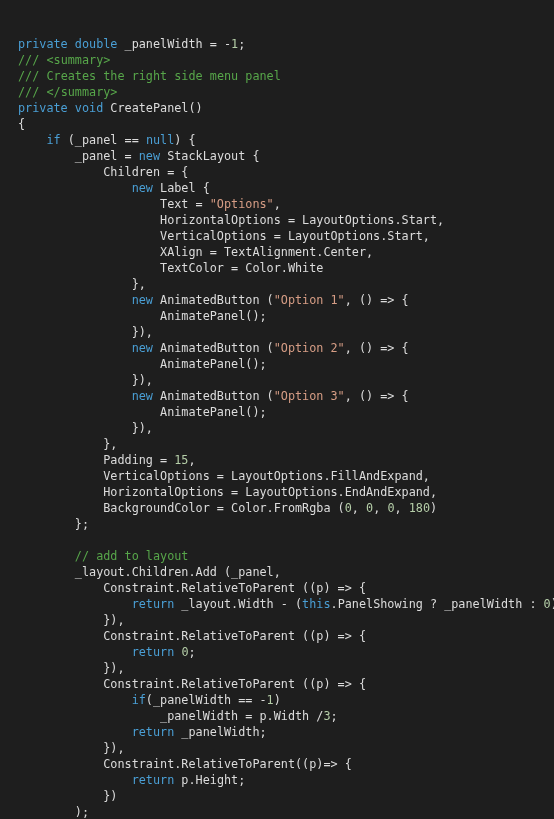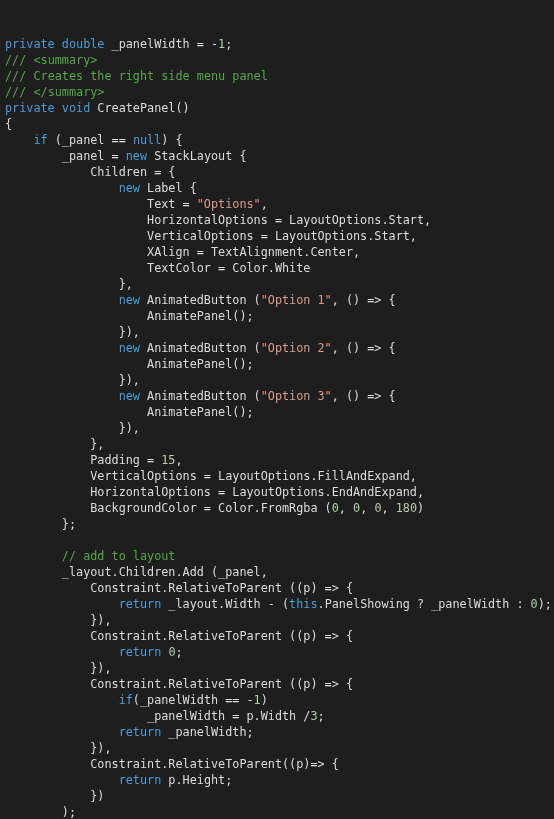--- a/index.html
+++ b/index.html
@@ -22,21 +22,21 @@
     color: #dcdcdc;
     padding: 4px 0 0 0;
     box-sizing: border-box;
     white-space: pre;
     letter-spacing: 0px;
     -webkit-font-smoothing: antialiased;
   }
   .code-line {
     height: 16px;
     line-height: 16px;
-    padding-left: 5px;
+    padding-left: 18px;
     white-space: pre;
   }
   .tok-default { color: #dcdcdc; }
   .tok-keyword { color: #4a9fd5; }
   .tok-comment { color: #57a64a; }
   .tok-string  { color: #d69d85; }
   .tok-number  { color: #b5cea8; }
 </style>
 </head>
 <body>

